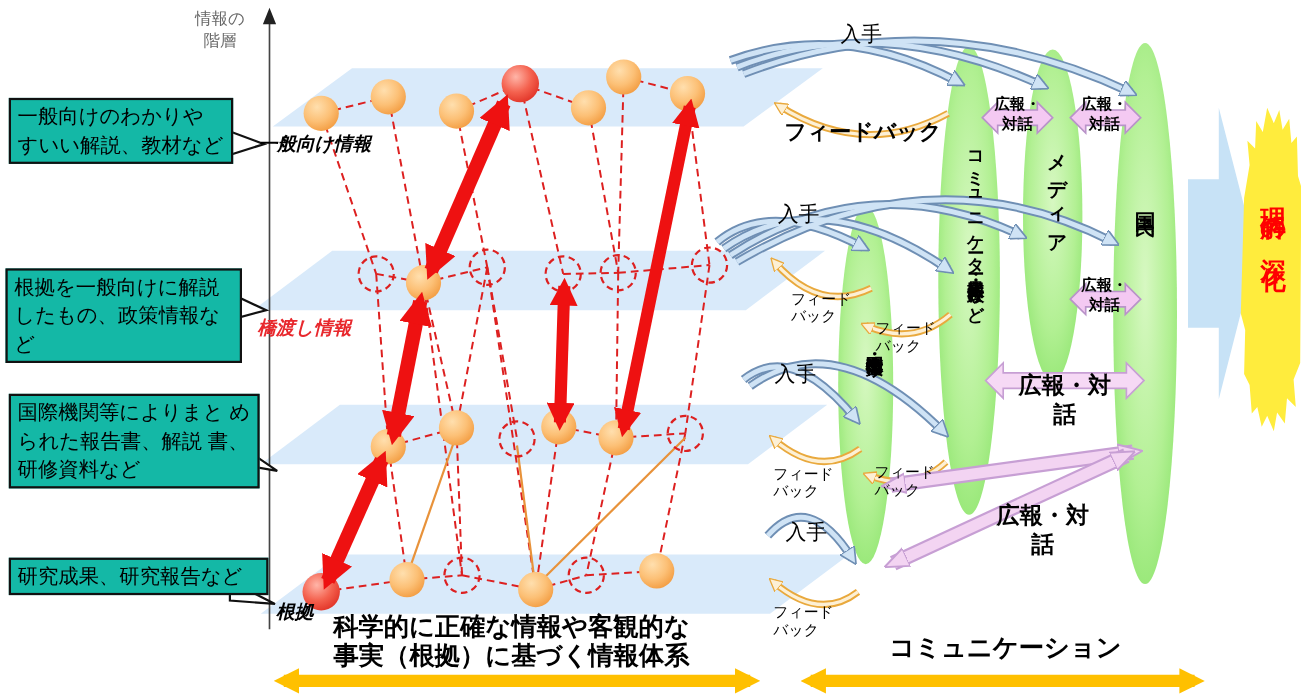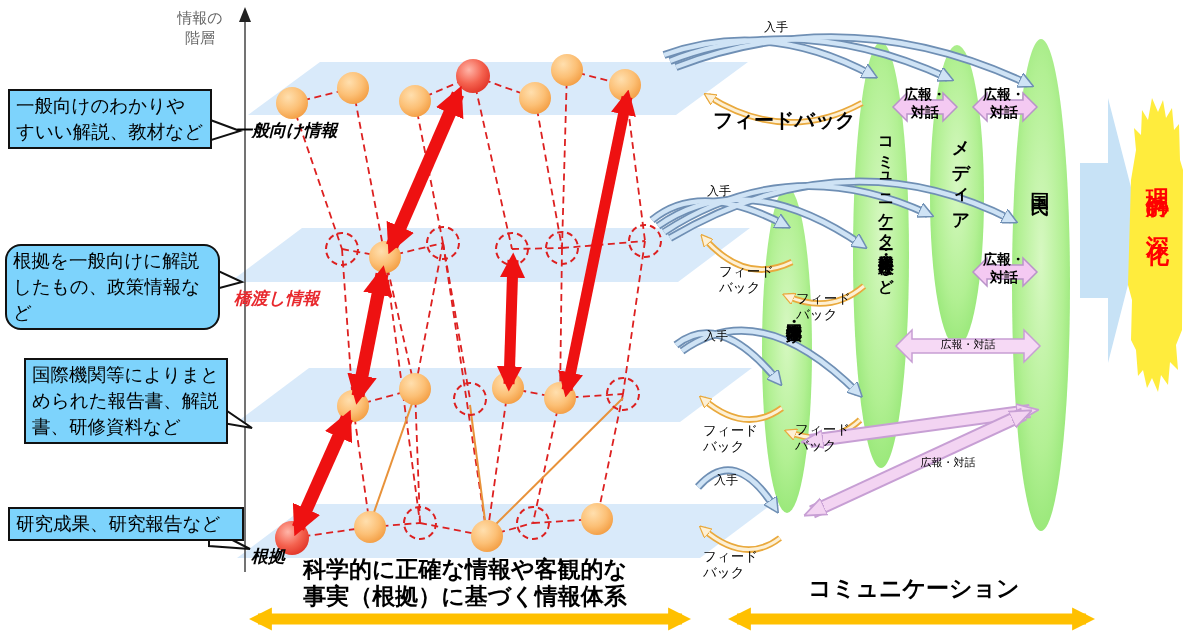--- a/index.html
+++ b/index.html
@@ -1,26 +1,26 @@
 <!DOCTYPE html>
 <html><head>
 <meta charset="utf-8">
 <style>
   html,body{margin:0;padding:0;background:#fff;}
   #stage{position:relative;width:1183px;height:634px;overflow:hidden;background:#fff;
          font-family:"Liberation Sans","DejaVu Sans",sans-serif;}
   #bg{position:absolute;left:0;top:0;}
   .lbl{position:absolute;white-space:pre-line;color:#000;line-height:1.3;}
-  .callout{position:absolute;box-sizing:border-box;background:#7dd3fc;border:2.5px solid #111;
+  .callout{position:absolute;box-sizing:border-box;background:#14b8a6;border:2.5px solid #111;
            padding:2px 6px;font-size:18.5px;line-height:1.4;color:#000;z-index:3;}
   .layerlbl{font-style:italic;font-weight:bold;font-size:17px;}
-  .small{font-size:12px;}
+  .small{font-size:19px;}
   .fb{font-size:13.5px;line-height:1.2;margin-top:20px;}
   .pr{font-weight:bold;font-size:14px;text-align:center;line-height:1.25;z-index:4;}
-  .prline{font-weight:normal;font-size:11px;text-align:center;z-index:4;}
+  .prline{font-weight:bold;font-size:21px;text-align:center;z-index:4;}
   .vtext{writing-mode:vertical-rl;text-orientation:upright;font-weight:bold;z-index:4;}
   .bigtitle{font-weight:bold;font-size:23px;text-align:center;line-height:1.17;}
   .axis{font-size:15px;color:#666;text-align:center;line-height:1.3;}
 </style>
 </head>
 <body>
 
 <div id="stage">
 
 <svg id="bg" width="1183" height="634" viewBox="0 0 1183 634">
@@ -231,23 +231,23 @@
   <polygon points="205,396 205,420 252,428"></polygon>
   <polygon points="209,528 209,546 250,549"></polygon>
 </g>
 </svg>
 
 <div class="lbl axis" style="left:175px;top:8px;width:50px;">情報の
 階層</div>
 
 <div class="callout" style="left:8px;top:89px;width:204px;">一般向けのわかりや
 すいい解説、教材など</div>
-<div class="callout" style="left:5px;top:244px;width:215px;border-radius:16px;">根拠を一般向けに解説
+<div class="callout" style="left:5px;top:244px;width:215px;">根拠を一般向けに解説
 したもの、政策情報など</div>
-<div class="callout" style="left:8px;top:358px;width:204px;margin-left:16px;">国際機関等によりまと
+<div class="callout" style="left:8px;top:358px;width:228px;">国際機関等によりまと
 められた報告書、解説
 書、研修資料など</div>
 <div class="callout" style="left:8px;top:507px;width:236px;">研究成果、研究報告など</div>
 
 <div class="lbl layerlbl" style="left:235px;top:120px;">一般向け情報</div>
 <div class="lbl layerlbl" style="left:234px;top:273px;color:#e8282d;margin-top:15px;">橋渡し情報</div>
 <div class="lbl layerlbl" style="left:251px;top:498px;margin-top:48px;">根拠</div>
 
 <div class="lbl small" style="left:764px;top:20px;">入手</div>
 <div class="lbl small" style="left:707px;top:184px;">入手</div>

